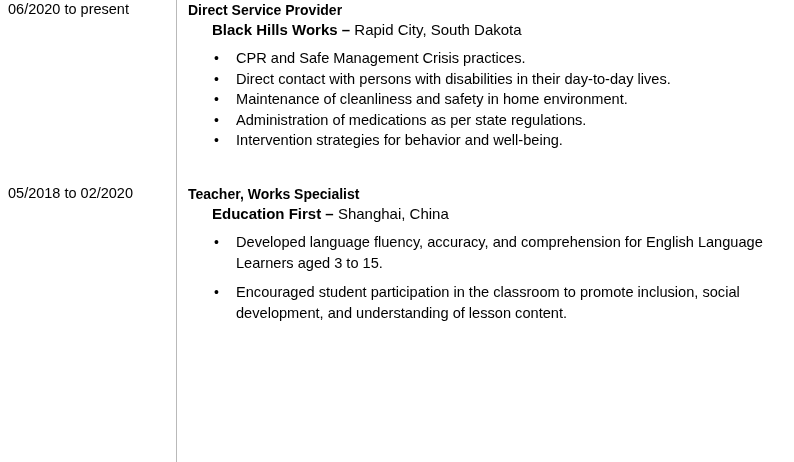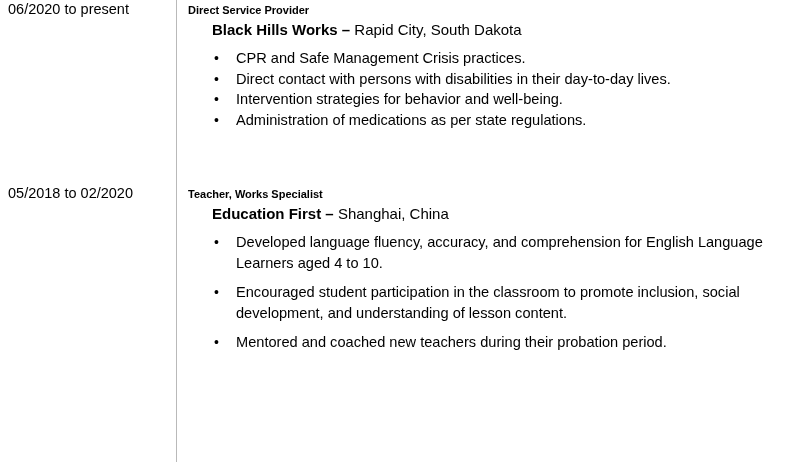--- a/index.html
+++ b/index.html
@@ -44,21 +44,21 @@
     line-height: 19px;
     color: #000;
   }
   .entry-body {
     position: absolute;
     left: 188px;
     top: 0;
     width: 596px;
   }
   .job-title {
-    font-size: 11px;
+    font-size: 14px;
     line-height: 20px;
     font-weight: bold;
     color: #000;
   }
   .employer-line {
     font-size: 15px;
     line-height: 20px;
     color: #000;
   }
   .employer-name {
@@ -107,35 +107,35 @@
     <div class="entry-date">06/2020 to present</div>
     <div class="entry-body">
       <div class="job-title">Direct Service Provider</div>
       <div class="employer-line">
         <span class="employer-name">Black Hills Works</span><span class="dash"> </span><span class="dash">–</span>
         <span>Rapid City, South Dakota</span>
       </div>
       <ul class="bullets tight">
         <li>CPR and Safe Management Crisis practices.</li>
         <li>Direct contact with persons with disabilities in their day-to-day lives.</li>
+        <li>Maintenance of cleanliness and safety in home environment.</li>
+        <li>Administration of medications as per state regulations.</li>
         <li>Intervention strategies for behavior and well-being.</li>
-        <li>Administration of medications as per state regulations.</li>
       </ul>
     </div>
   </div>
 
   <div class="entry" style="top: 184px;">
     <div class="entry-date">05/2018 to 02/2020</div>
     <div class="entry-body">
       <div class="job-title">Teacher, Works Specialist</div>
       <div class="employer-line">
         <span class="employer-name">Education First</span><span class="dash"> </span><span class="dash">–</span>
         <span>Shanghai, China</span>
       </div>
       <ul class="bullets loose">
-        <li>Developed language fluency, accuracy, and comprehension for English Language Learners aged 4 to 10.</li>
+        <li>Developed language fluency, accuracy, and comprehension for English Language Learners aged 3 to 15.</li>
         <li>Encouraged student participation in the classroom to promote inclusion, social development, and understanding of lesson content.</li>
-        <li>Mentored and coached new teachers during their probation period.</li>
       </ul>
     </div>
   </div>
 
 </div>
 
 </body></html>

